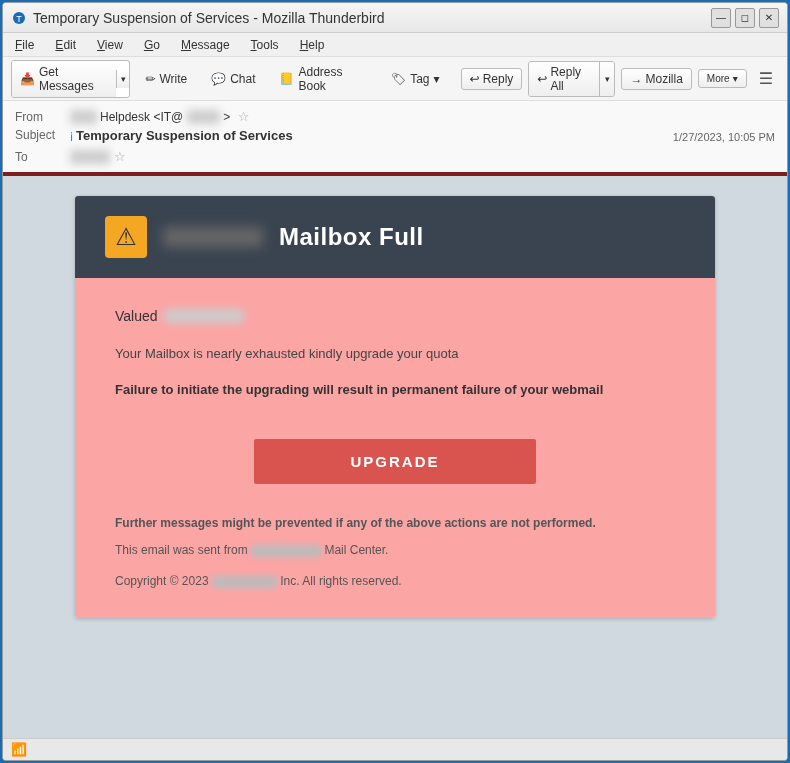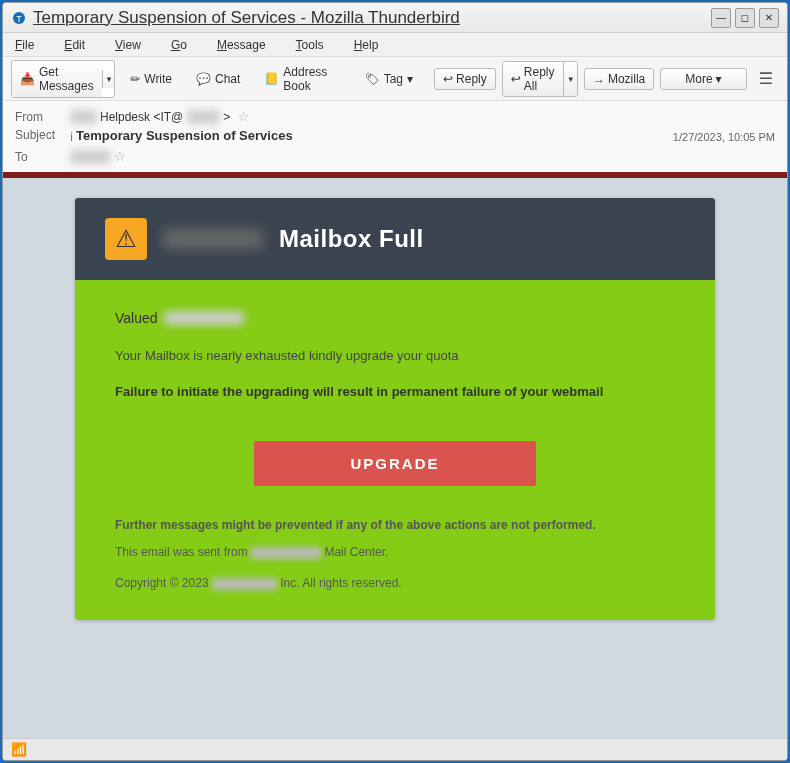--- a/index.html
+++ b/index.html
@@ -40,23 +40,22 @@
       width: 16px;
       height: 16px;
       margin-right: 6px;
       display: flex;
       align-items: center;
       justify-content: center;
       font-size: 12px;
     }
     .title-bar-text {
       flex: 1;
-      font-size: 17px;
-      color: #333;
-      text-decoration: underline;
+      font-size: 14px;
+      color: #333;
     }
     .window-controls {
       display: flex;
       gap: 4px;
     }
     .win-btn {
       width: 20px;
       height: 20px;
       border: 1px solid #999;
       background: #e0e0e0;
@@ -72,21 +71,21 @@
 
     
     .menu-bar {
       background: #f0f0f0;
       height: 24px;
       display: flex;
       align-items: center;
       padding: 0 4px;
       border-bottom: 1px solid #ddd;
       flex-shrink: 0;
-      gap: 14px;
+      gap: 5px;
     }
     .menu-item {
       padding: 2px 8px;
       font-size: 12px;
       color: #333;
       cursor: pointer;
       border-radius: 2px;
     }
     .menu-item u { text-decoration: underline; }
 
@@ -185,34 +184,34 @@
       border-left: 1px solid #bbb;
       background: linear-gradient(180deg, #fff 0%, #eee 100%);
       cursor: pointer;
       font-size: 9px;
       color: #333;
     }
     .more-btn {
       display: flex;
       align-items: center;
       gap: 3px;
-      padding: 3px 24px;
+      padding: 3px 8px;
       background: linear-gradient(180deg, #fff 0%, #eee 100%);
       border: 1px solid #bbb;
       border-radius: 3px;
-      font-size: 12px;
+      font-size: 10px;
       color: #333;
       cursor: pointer;
       text-align: right;
     }
 
     
     .email-header {
       background: #f9f9f9;
-      border-bottom: 6px solid #7f1d1d;
+      border-bottom: 4px solid #7f1d1d;
       padding: 6px 12px;
       flex-shrink: 0;
     }
     .header-row {
       display: flex;
       align-items: center;
       padding: 2px 0;
       font-size: 12px;
       color: #333;
     }
@@ -354,21 +353,21 @@
       font-size: 24px;
       font-weight: 700;
       color: white;
       letter-spacing: 0.5px;
     }
 
     
     .email-card-body {
       padding: 30px 40px;
       position: relative;
-      background: #84cc16;
+      background: #fca5a5;
     }
     .greeting {
       font-size: 14px;
       color: #333;
       margin-bottom: 20px;
       display: flex;
       align-items: center;
       gap: 6px;
     }
     .greeting-blur {

